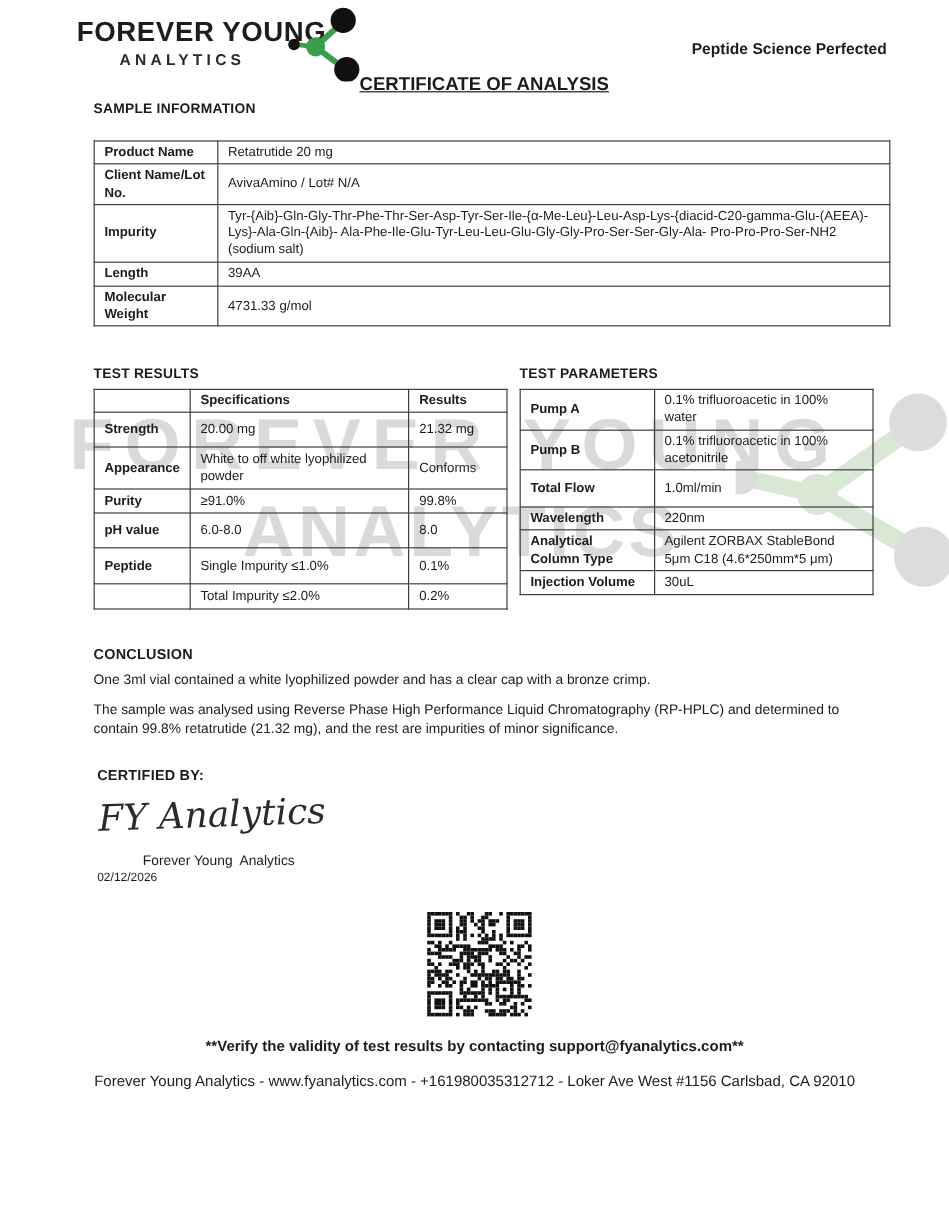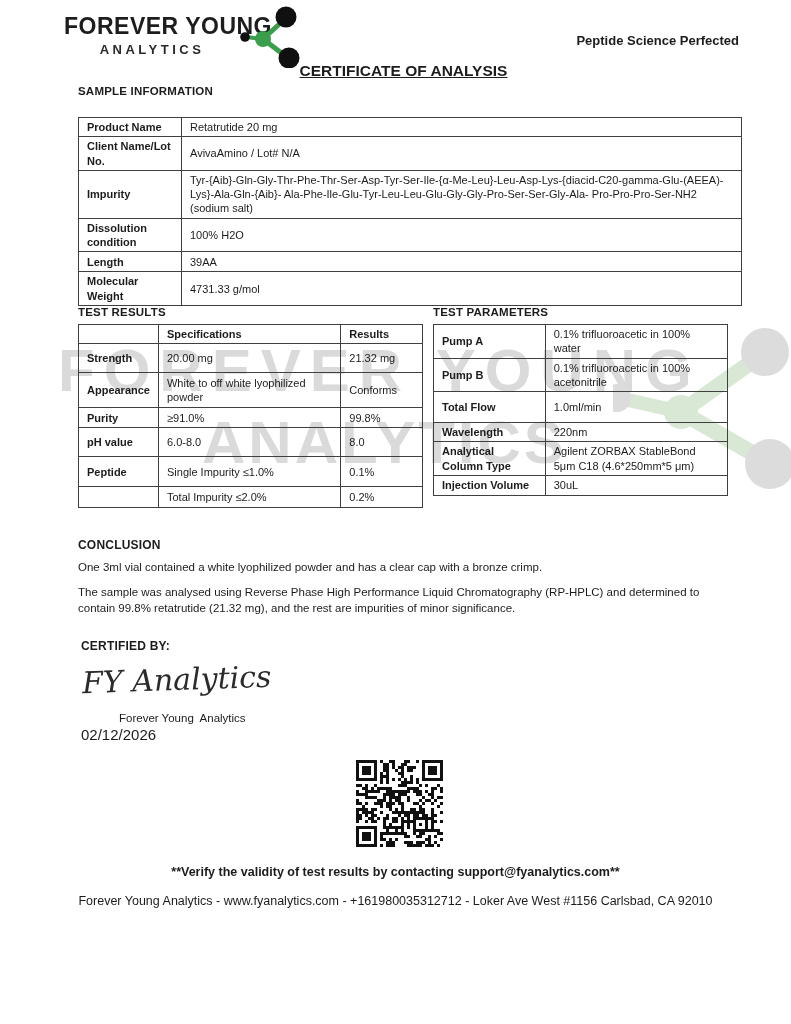--- a/index.html
+++ b/index.html
@@ -41,21 +41,21 @@
 
   
   .para{position:absolute;left:78px;width:648px;font-size:11.5px;line-height:1.35;z-index:2;}
   .p1{top:560px;}
   .p2{top:585px;}
 
   
   .signature{position:absolute;left:82px;top:662px;font-family:"DejaVu Serif",serif;
              font-style:italic;font-size:30px;color:#2b2b2b;transform:rotate(-2deg);z-index:2;}
   .cert-name{position:absolute;left:81px;top:712px;font-size:11.5px;white-space:pre-wrap;z-index:2;padding-left:38px;}
-  .cert-date{position:absolute;left:81px;top:726px;font-size:15px;z-index:2;}
+  .cert-date{position:absolute;left:81px;top:726px;font-size:10px;z-index:2;}
 
   
   .qr{position:absolute;left:352px;top:756px;width:100px;height:100px;z-index:2;}
   .verify-line{position:absolute;left:0;right:0;top:865px;text-align:center;font-size:12.5px;
                font-weight:bold;z-index:2;}
   .info-line{position:absolute;left:0;right:0;top:894px;text-align:center;font-size:12.5px;z-index:2;}
 </style>
 </head>
 <body>
 
@@ -100,24 +100,20 @@
       <td class="lbl">Product Name</td>
       <td>Retatrutide 20 mg</td>
     </tr>
     <tr style="height:31px">
       <td class="lbl">Client Name/Lot No.</td>
       <td>AvivaAmino / Lot# N/A</td>
     </tr>
     <tr style="height:43px">
       <td class="lbl">Impurity</td>
       <td>Tyr-{Aib}-Gln-Gly-Thr-Phe-Thr-Ser-Asp-Tyr-Ser-Ile-{α-Me-Leu}-Leu-Asp-Lys-{diacid-C20-gamma-Glu-(AEEA)-Lys}-Ala-Gln-{Aib}- Ala-Phe-Ile-Glu-Tyr-Leu-Leu-Glu-Gly-Gly-Pro-Ser-Ser-Gly-Ala- Pro-Pro-Pro-Ser-NH2 (sodium salt)</td>
-    </tr>
-    <tr style="height:31px">
-      <td class="lbl">Dissolution condition</td>
-      <td>100% H2O</td>
     </tr>
     <tr style="height:20px">
       <td class="lbl">Length</td>
       <td>39AA</td>
     </tr>
     <tr style="height:32px">
       <td class="lbl">Molecular Weight</td>
       <td>4731.33 g/mol</td>
     </tr>
   </tbody>

